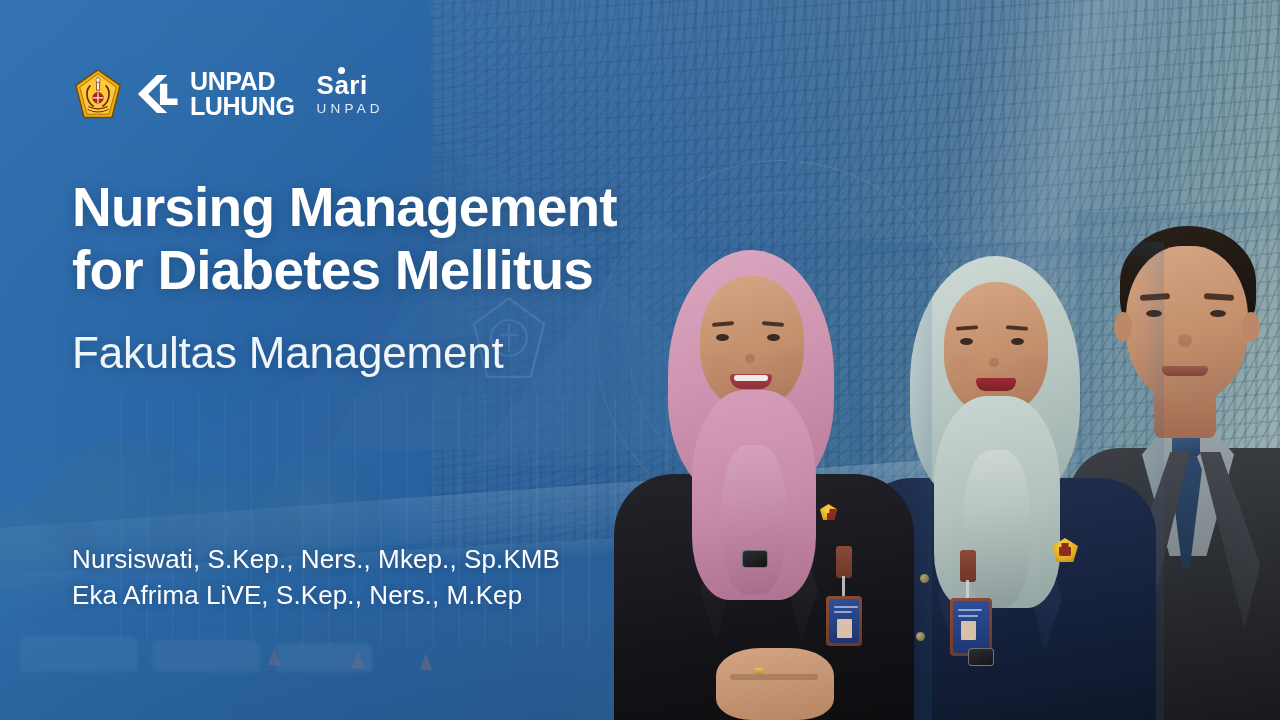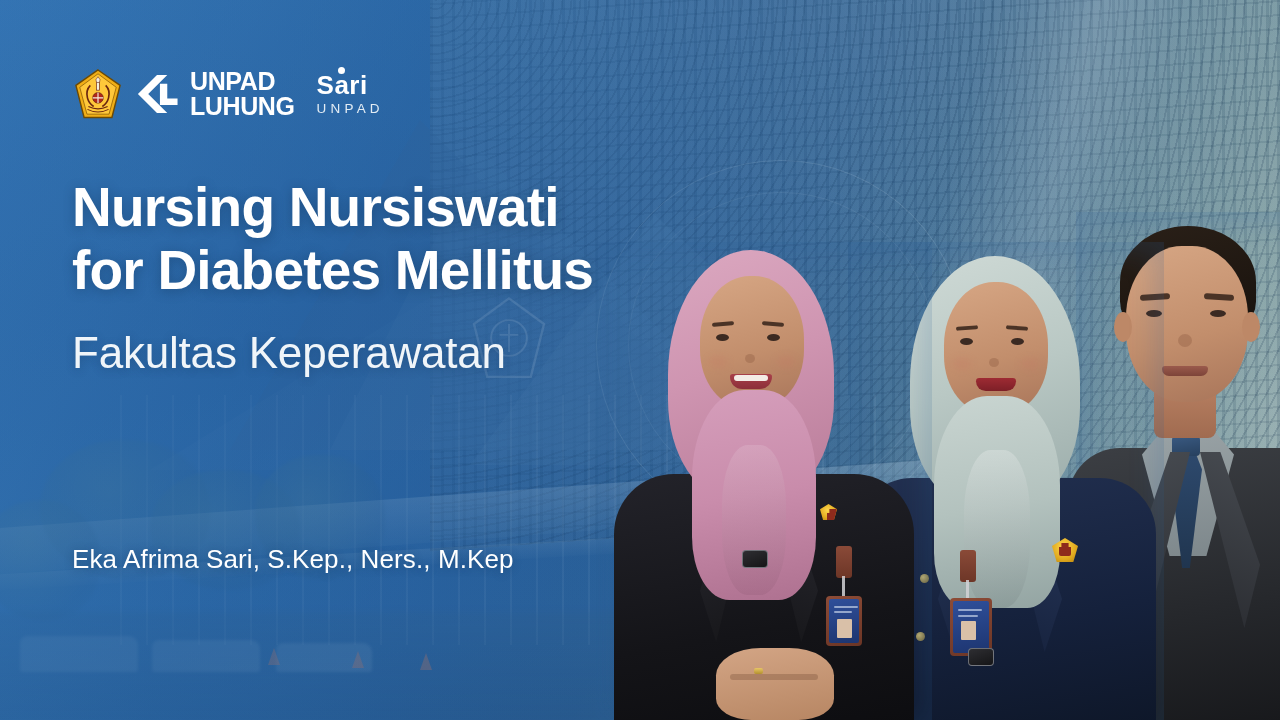--- a/index.html
+++ b/index.html
@@ -722,22 +722,23 @@
 
     <div class="liveblock">
       <div class="live-word">
         <span class="dot"></span>
         <span>Sari</span>
       </div>
       <div class="live-sub">UNPAD</div>
     </div>
   </div>
 
-  <div class="title">Nursing Nursiswati
+  <div class="title">Nursing Management
 for Diabetes Mellitus</div>
 
-  <div class="subtitle">Fakultas Keperawatan</div>
+  <div class="subtitle">Fakultas Management</div>
 
   <div class="presenters">
-    <div class="presenter-line">Eka Afrima Sari, S.Kep., Ners., M.Kep</div>
+    <div class="presenter-line">Nursiswati, S.Kep., Ners., Mkep., Sp.KMB</div>
+    <div class="presenter-line">Eka Afrima LiVE, S.Kep., Ners., M.Kep</div>
   </div>
 
 </div>
 
 </body></html>

